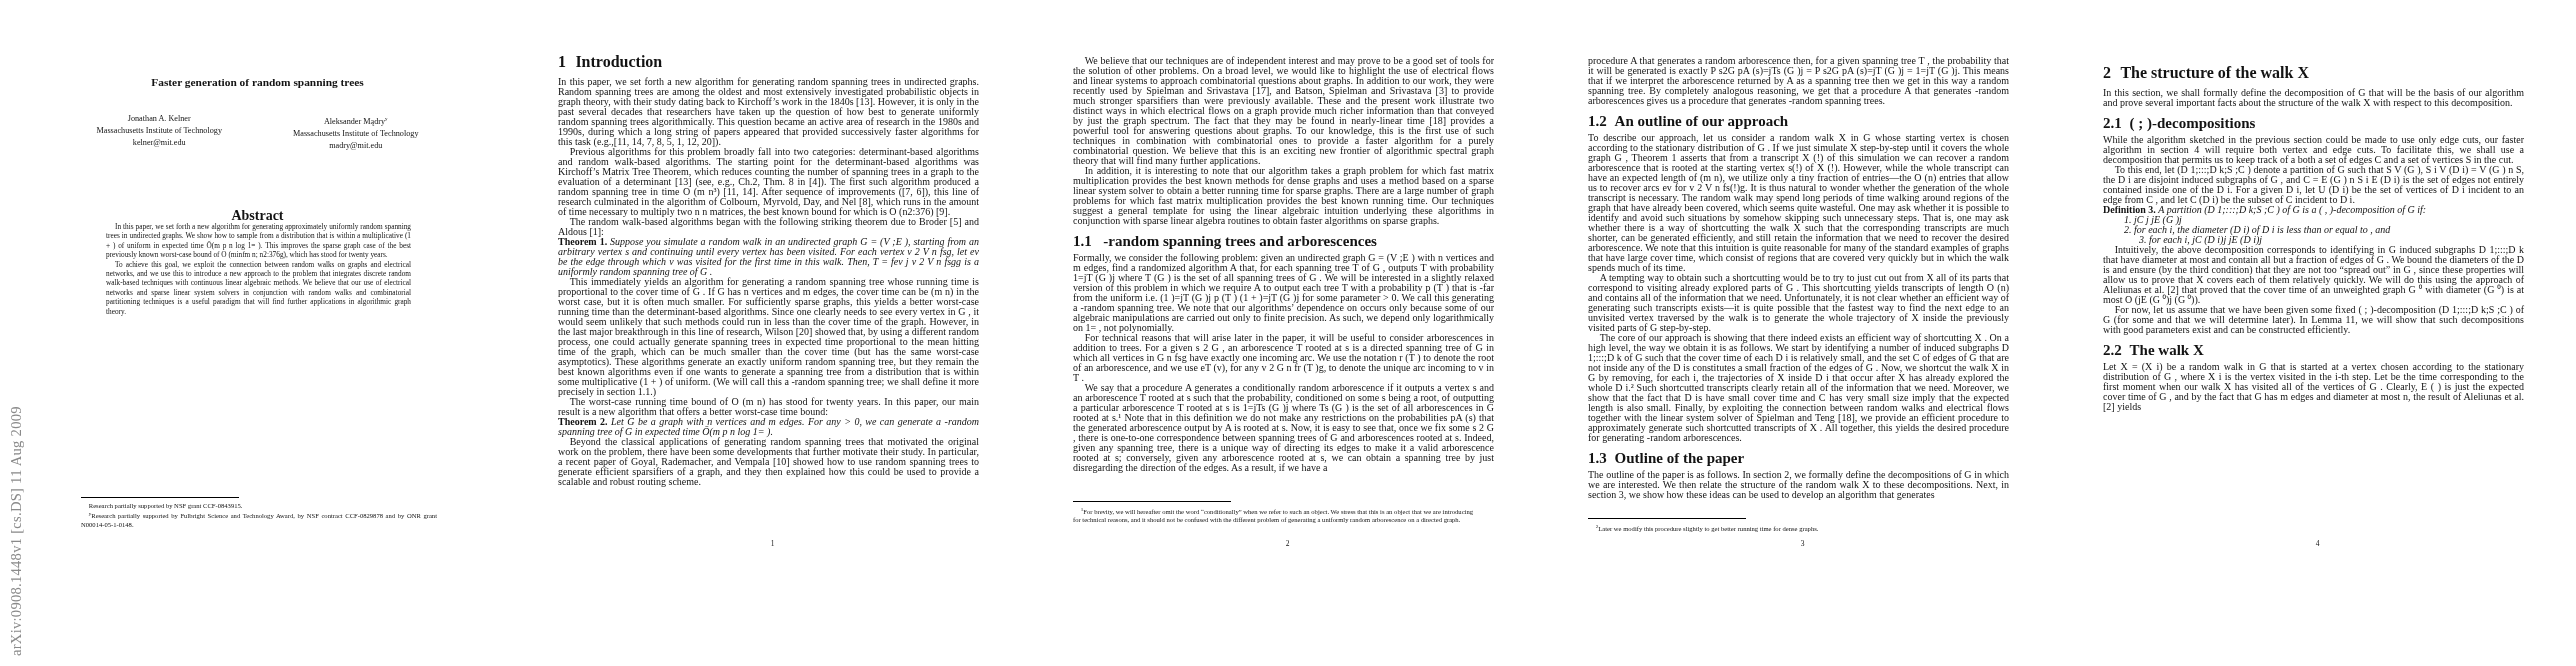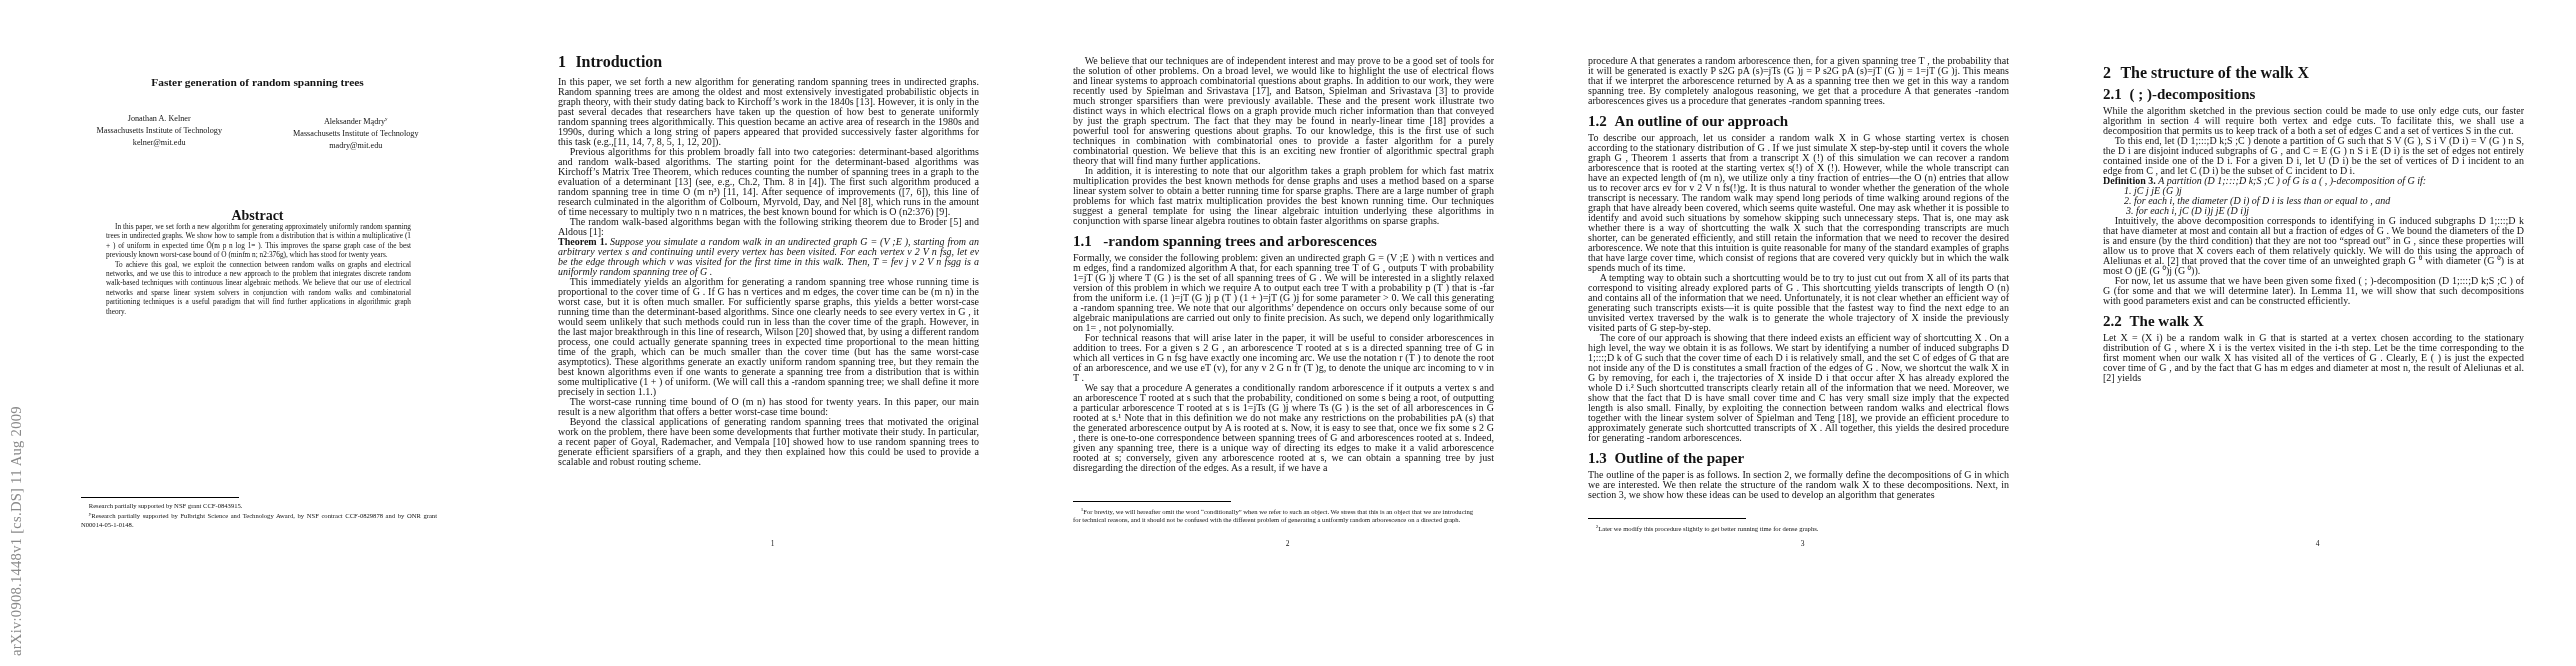--- a/index.html
+++ b/index.html
@@ -82,20 +82,21 @@
 
   <section class="page">
     <div class="flow">
       <h2 class="sec"><span class="secnum">1</span><span>Introduction</span></h2>
       <p>In this paper, we set forth a new algorithm for generating random spanning trees in undirected graphs. Random spanning trees are among the oldest and most extensively investigated probabilistic objects in graph theory, with their study dating back to Kirchoff’s work in the 1840s [13]. However, it is only in the past several decades that researchers have taken up the question of how best to generate uniformly random spanning trees algorithmically. This question became an active area of research in the 1980s and 1990s, during which a long string of papers appeared that provided successively faster algorithms for this task (e.g.,[11, 14, 7, 8, 5, 1, 12, 20]).</p>
       <p class="ind">Previous algorithms for this problem broadly fall into two categories: determinant-based algorithms and random walk-based algorithms. The starting point for the determinant-based algorithms was Kirchoff’s Matrix Tree Theorem, which reduces counting the number of spanning trees in a graph to the evaluation of a determinant [13] (see, e.g., Ch.2, Thm. 8 in [4]). The first such algorithm produced a random spanning tree in time O (m n³) [11, 14]. After sequence of improvements ([7, 6]), this line of research culminated in the algorithm of Colbourn, Myrvold, Day, and Nel [8], which runs in the amount of time necessary to multiply two n  n matrices, the best known bound for which is O (n2:376) [9].</p>
       <p class="ind">The random walk-based algorithms began with the following striking theorem due to Broder [5] and Aldous [1]:</p>
       <p class="thm"><b>Theorem 1.</b> <i>Suppose you simulate a random walk in an undirected graph G = (V ;E ), starting from an arbitrary vertex s and continuing until every vertex has been visited. For each vertex v 2 V n fsg, let ev be the edge through which v was visited for the first time in this walk. Then, T = fev j v 2 V n fsgg is a uniformly random spanning tree of G .</i></p>
       <p class="ind">This immediately yields an algorithm for generating a random spanning tree whose running time is proportional to the cover time of G . If G has n vertices and m edges, the cover time can be (m n) in the worst case, but it is often much smaller. For sufficiently sparse graphs, this yields a better worst-case running time than the determinant-based algorithms. Since one clearly needs to see every vertex in G , it would seem unlikely that such methods could run in less than the cover time of the graph. However, in the last major breakthrough in this line of research, Wilson [20] showed that, by using a different random process, one could actually generate spanning trees in expected time proportional to the mean hitting time of the graph, which can be much smaller than the cover time (but has the same worst-case asymptotics). These algorithms generate an exactly uniform random spanning tree, but they remain the best known algorithms even if one wants to generate a spanning tree from a distribution that is within some multiplicative (1 + ) of uniform. (We will call this a  -random spanning tree; we shall define it more precisely in section 1.1.)</p>
       <p class="ind">The worst-case running time bound of O (m n) has stood for twenty years. In this paper, our main result is a new algorithm that offers a better worst-case time bound:</p>
+      <p class="thm"><b>Theorem 2.</b> <i>Let G  be a graph with n vertices and m  edges. For any  &gt; 0, we can generate a  -random spanning tree of G  in expected time Õ(m p n log 1= ).</i></p>
       <p class="ind">Beyond the classical applications of generating random spanning trees that motivated the original work on the problem, there have been some developments that further motivate their study. In particular, a recent paper of Goyal, Rademacher, and Vempala [10] showed how to use random spanning trees to generate efficient sparsifiers of a graph, and they then explained how this could be used to provide a scalable and robust routing scheme.</p>
     </div>
     <div class="pageno">1</div>
   </section>
 
   <section class="page">
     <div class="flow">
       <p class="ind">We believe that our techniques are of independent interest and may prove to be a good set of tools for the solution of other problems. On a broad level, we would like to highlight the use of electrical flows and linear systems to approach combinatorial questions about graphs. In addition to our work, they were recently used by Spielman and Srivastava [17], and Batson, Spielman and Srivastava [3] to provide much stronger sparsifiers than were previously available. These and the present work illustrate two distinct ways in which electrical flows on a graph provide much richer information than that conveyed by just the graph spectrum. The fact that they may be found in nearly-linear time [18] provides a powerful tool for answering questions about graphs. To our knowledge, this is the first use of such techniques in combination with combinatorial ones to provide a faster algorithm for a purely combinatorial question. We believe that this is an exciting new frontier of algorithmic spectral graph theory that will find many further applications.</p>
       <p class="ind">In addition, it is interesting to note that our algorithm takes a graph problem for which fast matrix multiplication provides the best known methods for dense graphs and uses a method based on a sparse linear system solver to obtain a better running time for sparse graphs. There are a large number of graph problems for which fast matrix multiplication provides the best known running time. Our techniques suggest a general template for using the linear algebraic intuition underlying these algorithms in conjunction with sparse linear algebra routines to obtain faster algorithms on sparse graphs.</p>
       <h3 class="ssec"><span class="ssecnum">1.1</span><span> -random spanning trees and arborescences</span></h3>
@@ -123,27 +124,28 @@
     <div class="footnotes fn-p3">
       <div class="fn-rule"></div>
       <p class="fn fn-ind"><sup>2</sup><span>Later we modify this procedure slightly to get better running time for dense graphs.</span></p>
     </div>
     <div class="pageno">3</div>
   </section>
 
   <section class="page">
     <div class="flow">
       <h2 class="sec sec2"><span class="secnum">2</span><span>The structure of the walk X</span></h2>
+      <p>In this section, we shall formally define the decomposition of G  that will be the basis of our algorithm and prove several important facts about the structure of the walk X  with respect to this decomposition.</p>
       <h3 class="ssec"><span class="ssecnum">2.1</span><span>( ; )-decompositions</span></h3>
       <p>While the algorithm sketched in the previous section could be made to use only edge cuts, our faster algorithm in section 4 will require both vertex and edge cuts. To facilitate this, we shall use a decomposition that permits us to keep track of a both a set of edges C  and a set of vertices S  in the cut.</p>
       <p class="ind">To this end, let (D 1;:::;D k;S ;C ) denote a partition of G  such that S   V (G ), S i V (D i) = V (G ) n S, the D i are disjoint induced subgraphs of G , and C  =  E (G ) n S i E (D i) is the set of edges not entirely contained inside one of the D i. For a given D i, let U (D i) be the set of vertices of D i incident to an edge from C , and let C (D i) be the subset of C  incident to D i.</p>
       <p class="thm"><b>Definition 3.</b> <i>A partition (D 1;:::;D k;S ;C ) of G  is a ( ,  )-decomposition of G  if:</i></p>
       <p class="thm" style="margin-left:21px;"><i>1.  jC j    jE (G )j</i></p>
       <p class="thm" style="margin-left:21px;"><i>2.  for each i, the diameter  (D i) of D i is less than or equal to  , and</i></p>
-      <p class="thm" style="margin-left:23px;"><i>3.  for each i, jC (D i)j    jE (D i)j</i></p>
+      <p class="thm" style="margin-left:36px;"><i>3.  for each i, jC (D i)j    jE (D i)j</i></p>
       <p class="ind">Intuitively, the above decomposition corresponds to identifying in G  induced subgraphs D 1;:::;D k that have diameter at most  and contain all but a  fraction of edges of G . We bound the diameters of the D is and ensure (by the third condition) that they are not too “spread out” in G , since these properties will allow us to prove that X  covers each of them relatively quickly. We will do this using the approach of Aleliunas et al. [2] that proved that the cover time of an unweighted graph G ⁰ with diameter  (G ⁰) is at most O (jE (G ⁰)j (G ⁰)).</p>
       <p class="ind">For now, let us assume that we have been given some fixed ( ; )-decomposition (D 1;:::;D k;S ;C ) of G  (for some  and  that we will determine later). In Lemma 11, we will show that such decompositions with good parameters exist and can be constructed efficiently.</p>
       <h3 class="ssec"><span class="ssecnum">2.2</span><span>The walk X</span></h3>
       <p>Let X  =  (X i) be a random walk in G  that is started at a vertex chosen according to the stationary distribution of G , where X i is the vertex visited in the i-th step. Let  be the time corresponding to the first moment when our walk X  has visited all of the vertices of G . Clearly, E ( ) is just the expected cover time of G , and by the fact that G  has m  edges and diameter at most n, the result of Aleliunas et al. [2] yields</p>
     </div>
     <div class="pageno">4</div>
   </section>
 
 </div>
 

